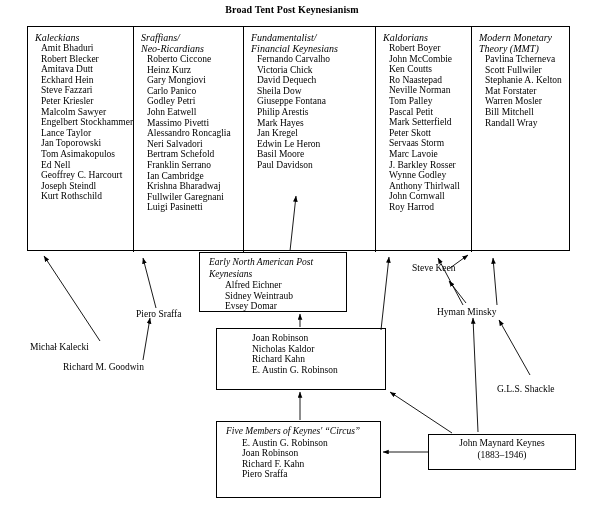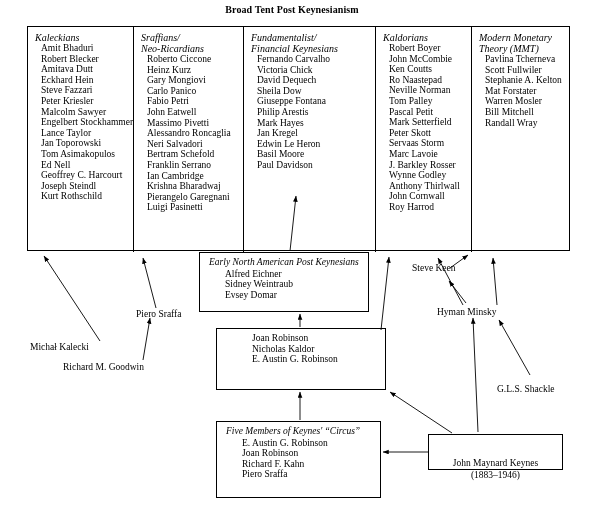--- a/index.html
+++ b/index.html
@@ -85,42 +85,42 @@
     height: 225px;
     background: #000000;
   }
   .names-indent {
     padding-left: 6px;
   }
   
   #enapk-box {
     left: 199px;
     top: 252px;
-    width: 170px;
+    width: 148px;
     height: 60px;
   }
   #camb-box {
     left: 216px;
     top: 328px;
     width: 170px;
     height: 62px;
   }
   #circus-box {
     left: 216px;
     top: 421px;
     width: 165px;
     height: 77px;
   }
   #jmk-box {
     left: 428px;
     top: 434px;
-    width: 135px;
+    width: 148px;
     height: 36px;
     text-align: center;
-    padding-top: 22px;
+    padding-top: 2px;
   }
   .jmk-line {
     font-size: 9.5px;
     line-height: 12px;
   }
   .sub-pad {
     padding: 4px 4px 0 9px;
   }
   .sub-names {
     padding-left: 16px;
@@ -204,30 +204,30 @@
     </div>
 
     <div class="column" style="left:106px; width:109px;">
       <div class="col-head">Sraffians/
 Neo-Ricardians</div>
       <div class="names-indent">
         <div class="name">Roberto Ciccone</div>
         <div class="name">Heinz Kurz</div>
         <div class="name">Gary Mongiovi</div>
         <div class="name">Carlo Panico</div>
-        <div class="name">Fabio Petri</div>
+        <div class="name">Godley Petri</div>
         <div class="name">John Eatwell</div>
         <div class="name">Massimo Pivetti</div>
         <div class="name">Alessandro Roncaglia</div>
         <div class="name">Neri Salvadori</div>
         <div class="name">Bertram Schefold</div>
         <div class="name">Franklin Serrano</div>
         <div class="name">Ian Cambridge</div>
         <div class="name">Krishna Bharadwaj</div>
-        <div class="name">Pierangelo Garegnani</div>
+        <div class="name">Fullwiler Garegnani</div>
         <div class="name">Luigi Pasinetti</div>
       </div>
     </div>
 
     <div class="column" style="left:216px; width:131px;">
       <div class="col-head">Fundamentalist/
 Financial Keynesians</div>
       <div class="names-indent">
         <div class="name">Fernando Carvalho</div>
         <div class="name">Victoria Chick</div>
@@ -286,20 +286,21 @@
       <div class="name">Alfred Eichner</div>
       <div class="name">Sidney Weintraub</div>
       <div class="name">Evsey Domar</div>
     </div>
   </div>
 
   <div class="box sub-pad" id="camb-box">
     <div class="sub-names-2">
       <div class="name">Joan Robinson</div>
       <div class="name">Nicholas Kaldor</div>
+      <div class="name">Richard Kahn</div>
       <div class="name">E. Austin G. Robinson</div>
     </div>
   </div>
 
   <div class="box sub-pad" id="circus-box">
     <div class="group-title">Five Members of Keynes' “Circus”</div>
     <div class="sub-names">
       <div class="name">E. Austin G. Robinson</div>
       <div class="name">Joan Robinson</div>
       <div class="name">Richard F. Kahn</div>

